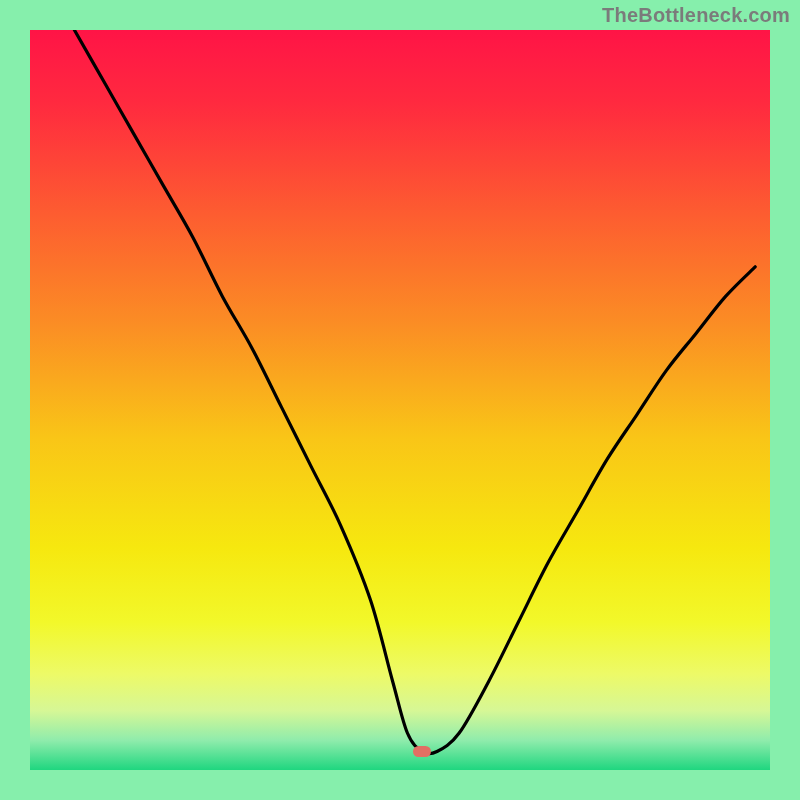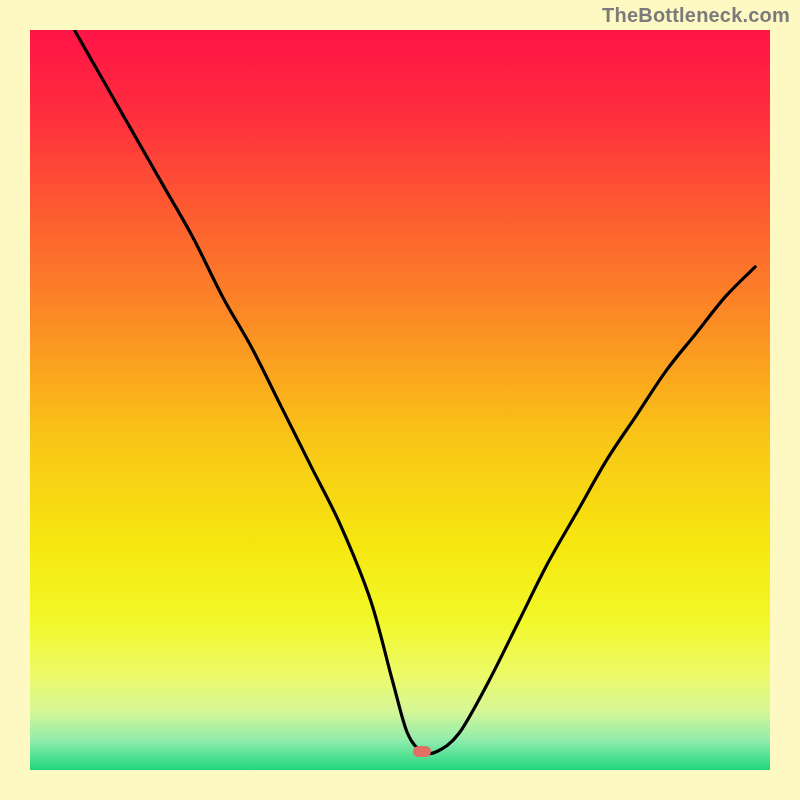--- a/index.html
+++ b/index.html
@@ -9,21 +9,21 @@
     height: 800px;
     background: #000;
     overflow: hidden;
   }
   .frame {
     position: absolute;
     left: 0;
     top: 0;
     width: 800px;
     height: 800px;
-    background: #fef9c3;
+    background: #86efac;
   }
   .plot {
     position: absolute;
     left: 30px;
     top: 30px;
     width: 740px;
     height: 740px;
     overflow: hidden;
   }
   .grad {

